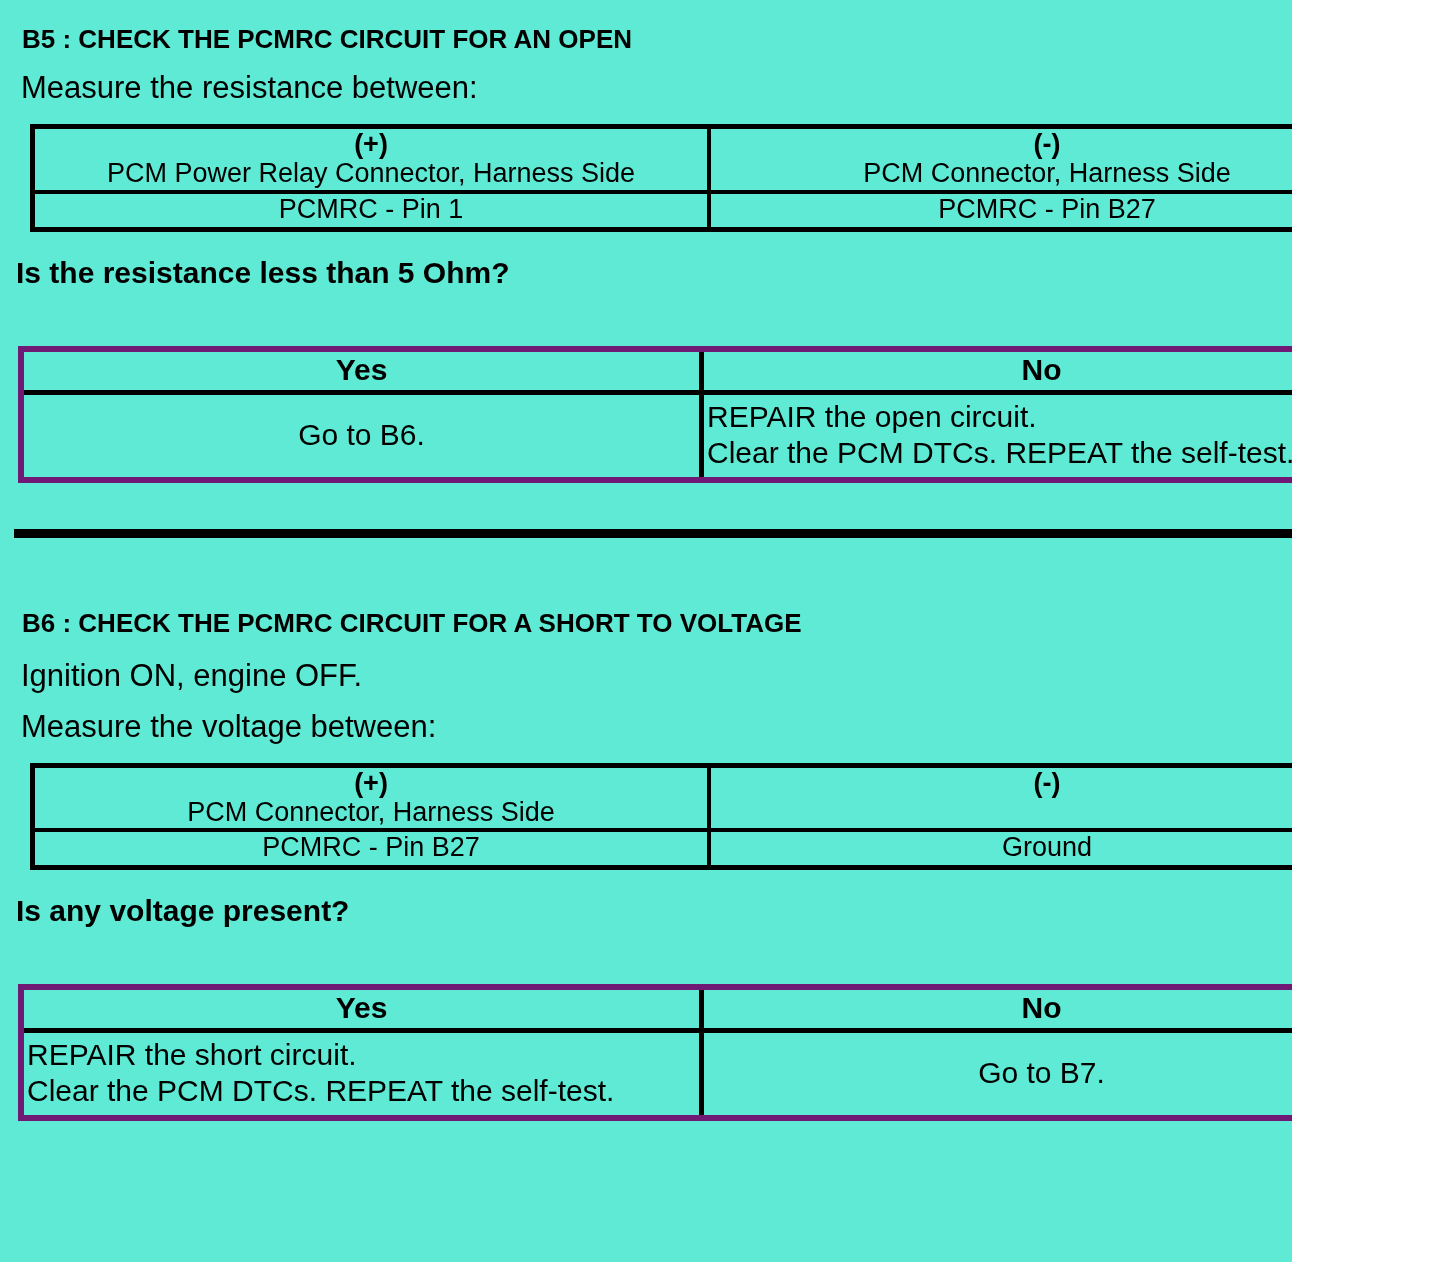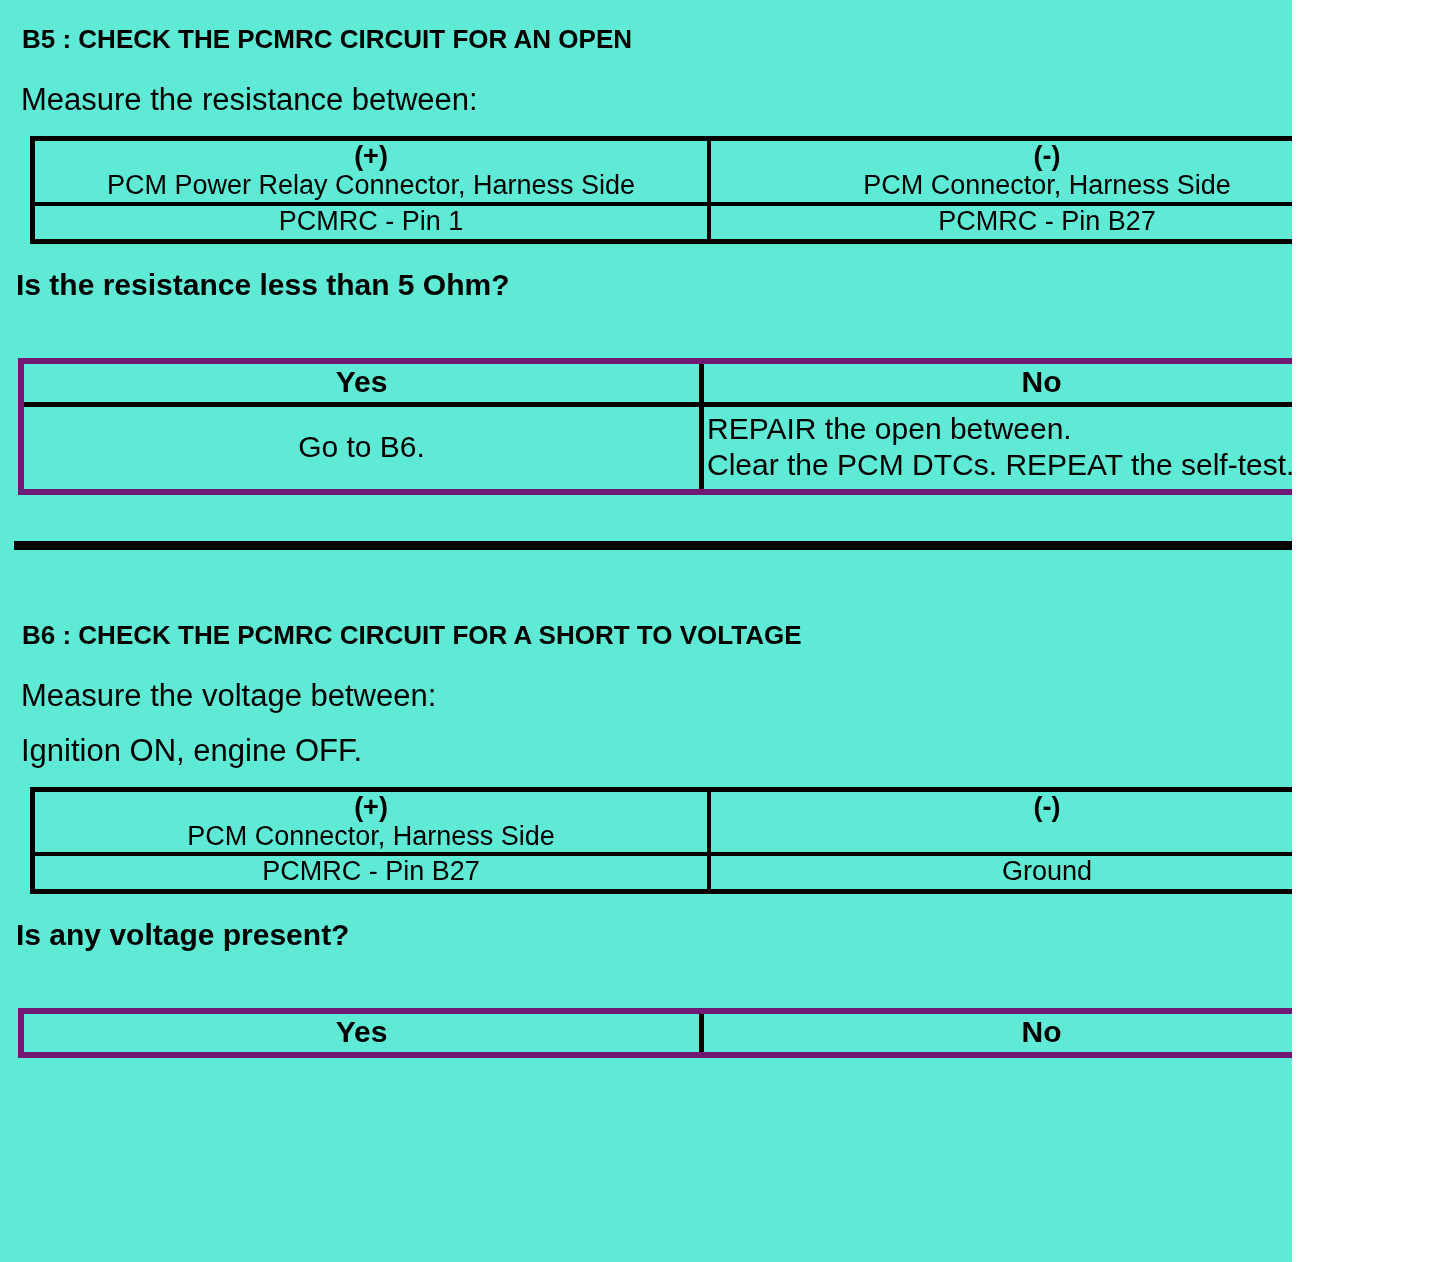--- a/index.html
+++ b/index.html
@@ -25,21 +25,21 @@
     letter-spacing: 0px;
   }
   .line {
     font-size: 31px;
     font-weight: normal;
     margin: 0 0 0 21px;
     line-height: 1.0;
   }
   .m-top-22 { margin-top: 22px; }
   .m-top-24 { margin-top: 24px; }
-  .m-top-28 { margin-top: 32px; }
+  .m-top-28 { margin-top: 20px; }
 
   
   table.measure-table {
     border-collapse: collapse;
     table-layout: fixed;
     width: 1358px;
     margin: 21px 0 0 30px;
     border: 5px solid #000;
   }
   table.measure-table td {
@@ -140,35 +140,35 @@
       <tbody>
           <tr>
         <th>Yes</th>
         <th>No</th>
       </tr>
       <tr>
         <td class="center">
           <div>Go to B6.</div>
         </td>
         <td class="left">
-          <div>REPAIR the open between.</div>
+          <div>REPAIR the open circuit.</div>
           <div>Clear the PCM DTCs. REPEAT the self-test.</div>
         </td>
       </tr>
     </tbody>
       </table>
 
     <hr class="divider">
   </section>
 
   <section>
     <h2 class="step-title b6-title">B6 : CHECK THE PCMRC CIRCUIT FOR A SHORT TO VOLTAGE</h2>
 
+    <p class="line m-top-24">Ignition ON, engine OFF.</p>
     <p class="line m-top-28">Measure the voltage between:</p>
-    <p class="line m-top-24">Ignition ON, engine OFF.</p>
 
     <table class="measure-table">
       <tbody>
           <tr>
         <td>
           <div class="sign">(+)</div>
           <div>PCM Connector, Harness Side</div>
         </td>
         <td>
           <div class="sign">(-)</div>
@@ -183,18 +183,27 @@
       </table>
 
     <p class="question">Is any voltage present?</p>
 
     <table class="decision-table">
       <tbody>
           <tr>
         <th>Yes</th>
         <th>No</th>
       </tr>
+      <tr>
+        <td class="left">
+          <div>REPAIR the short circuit.</div>
+          <div>Clear the PCM DTCs. REPEAT the self-test.</div>
+        </td>
+        <td class="center">
+          <div>Go to B7.</div>
+        </td>
+      </tr>
     </tbody>
       </table>
 
   </section>
 
 </div>
 
 </body></html>

